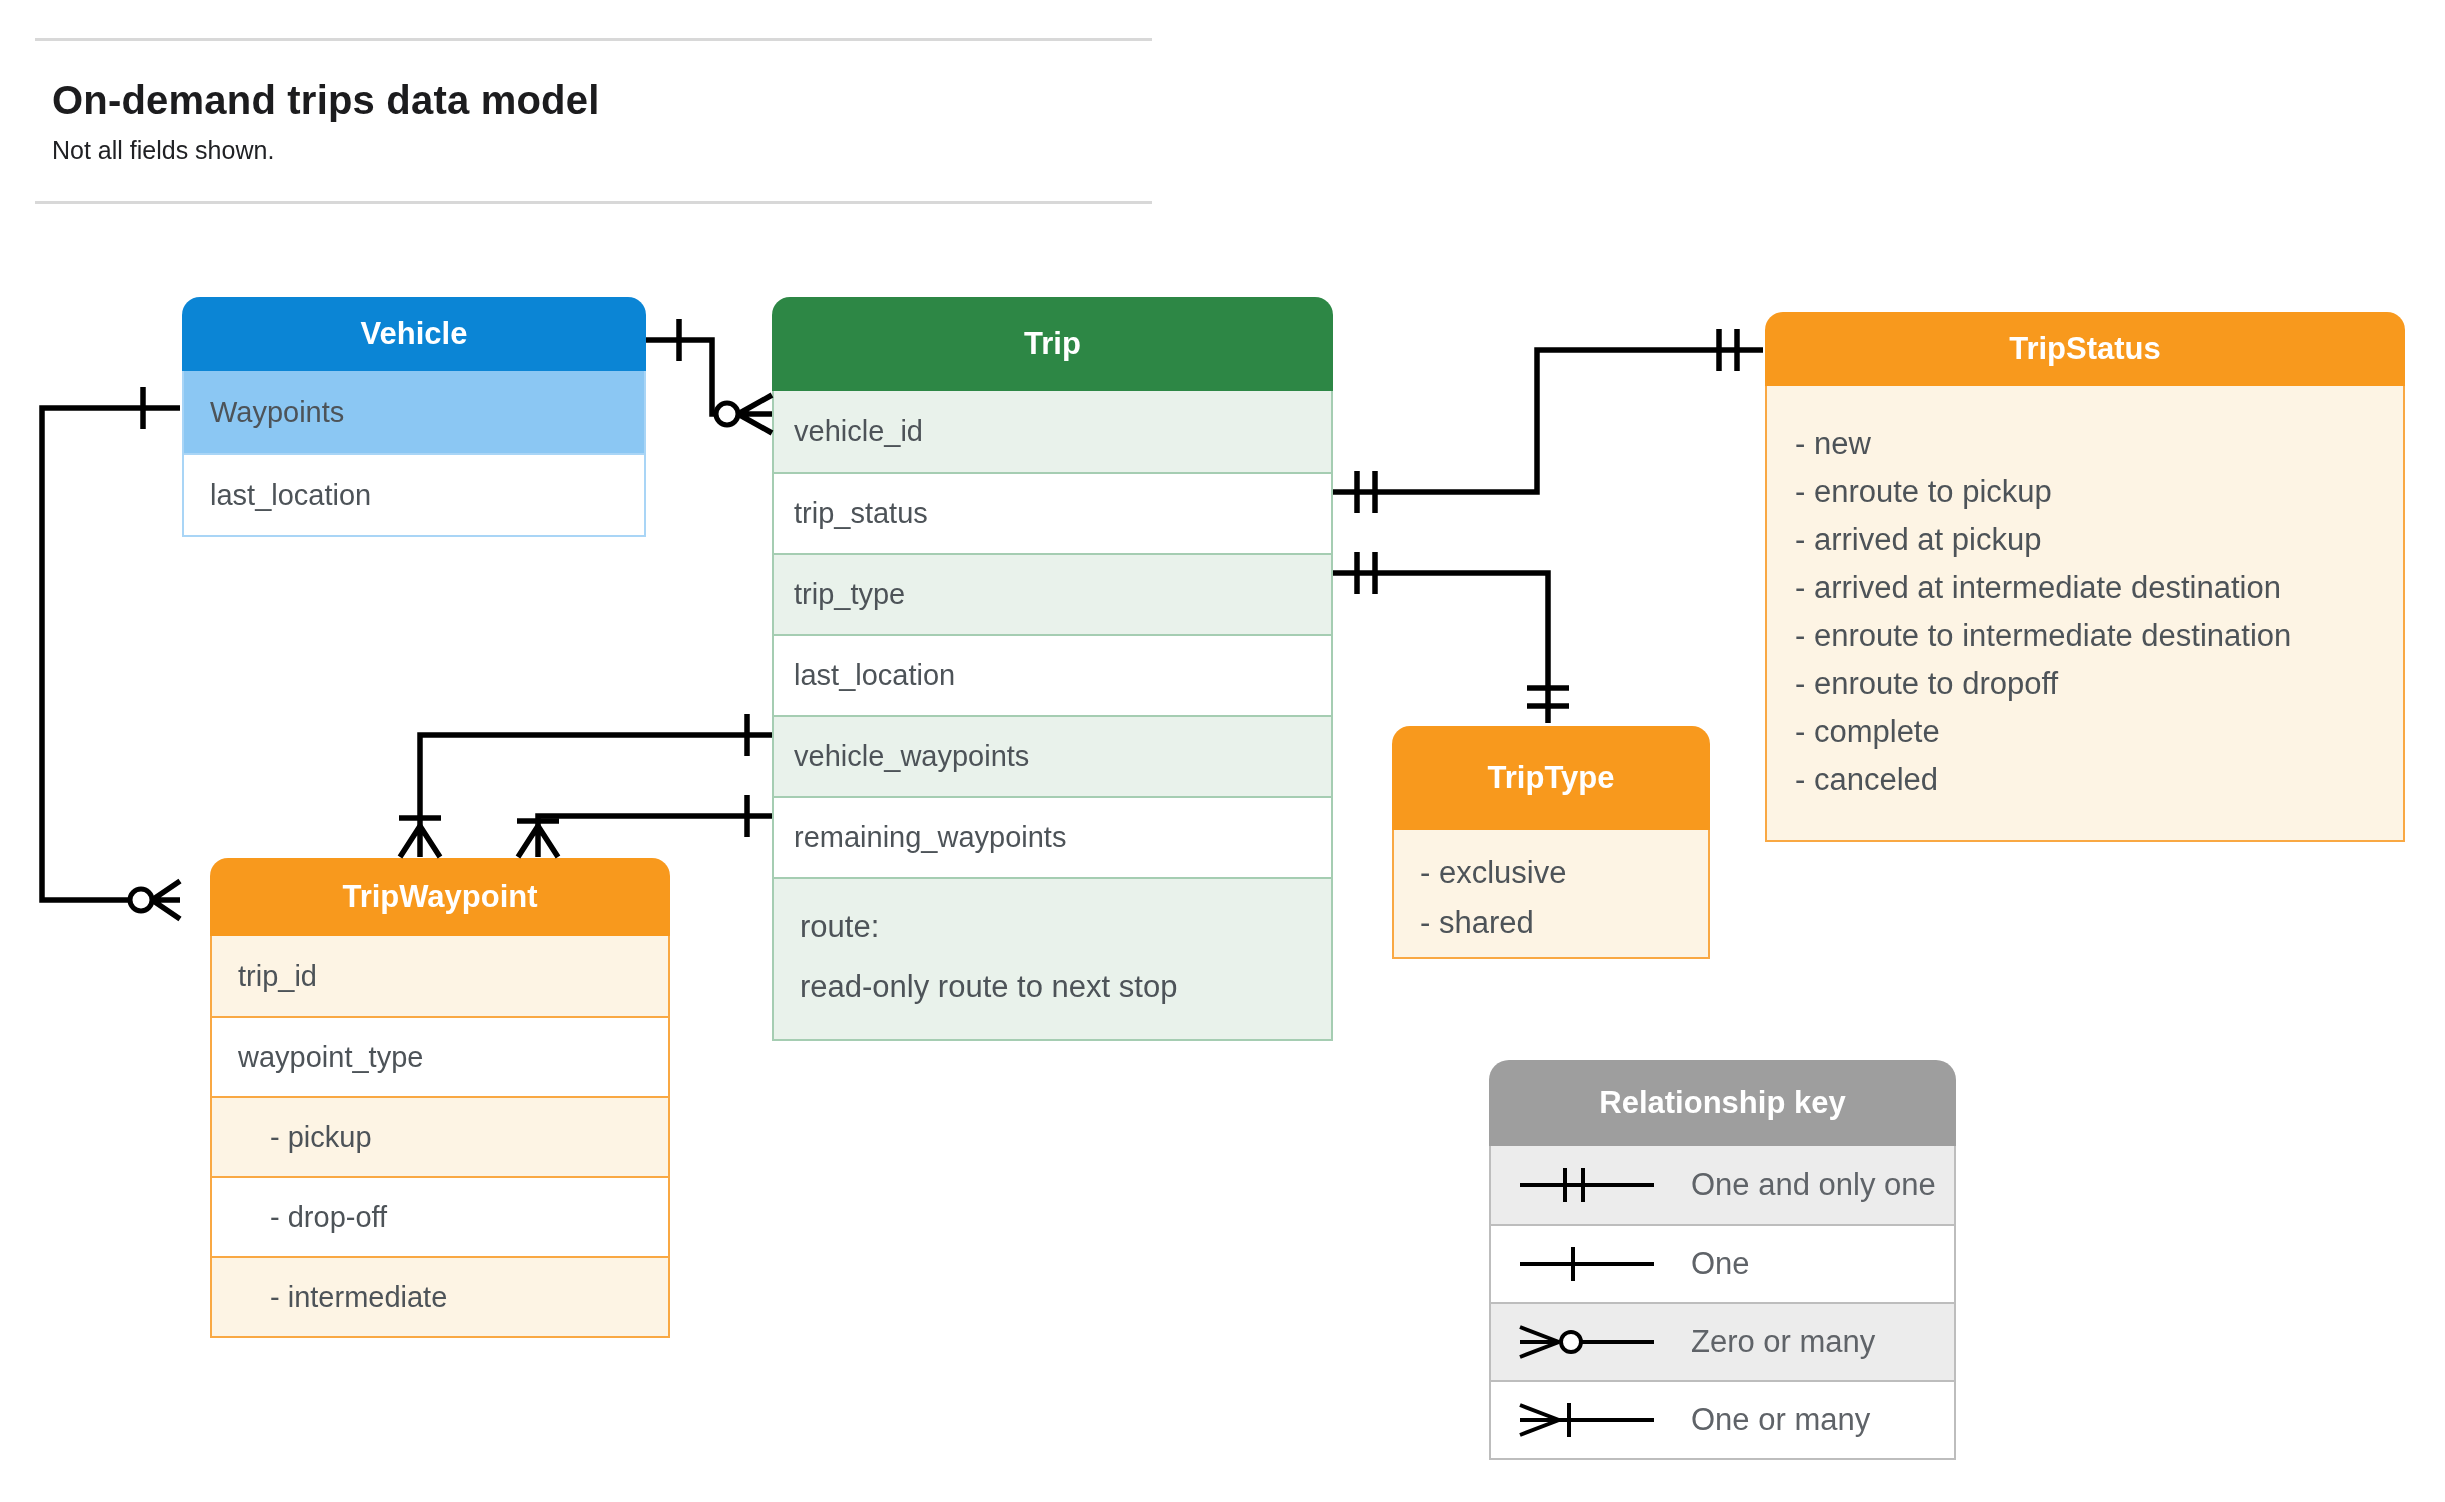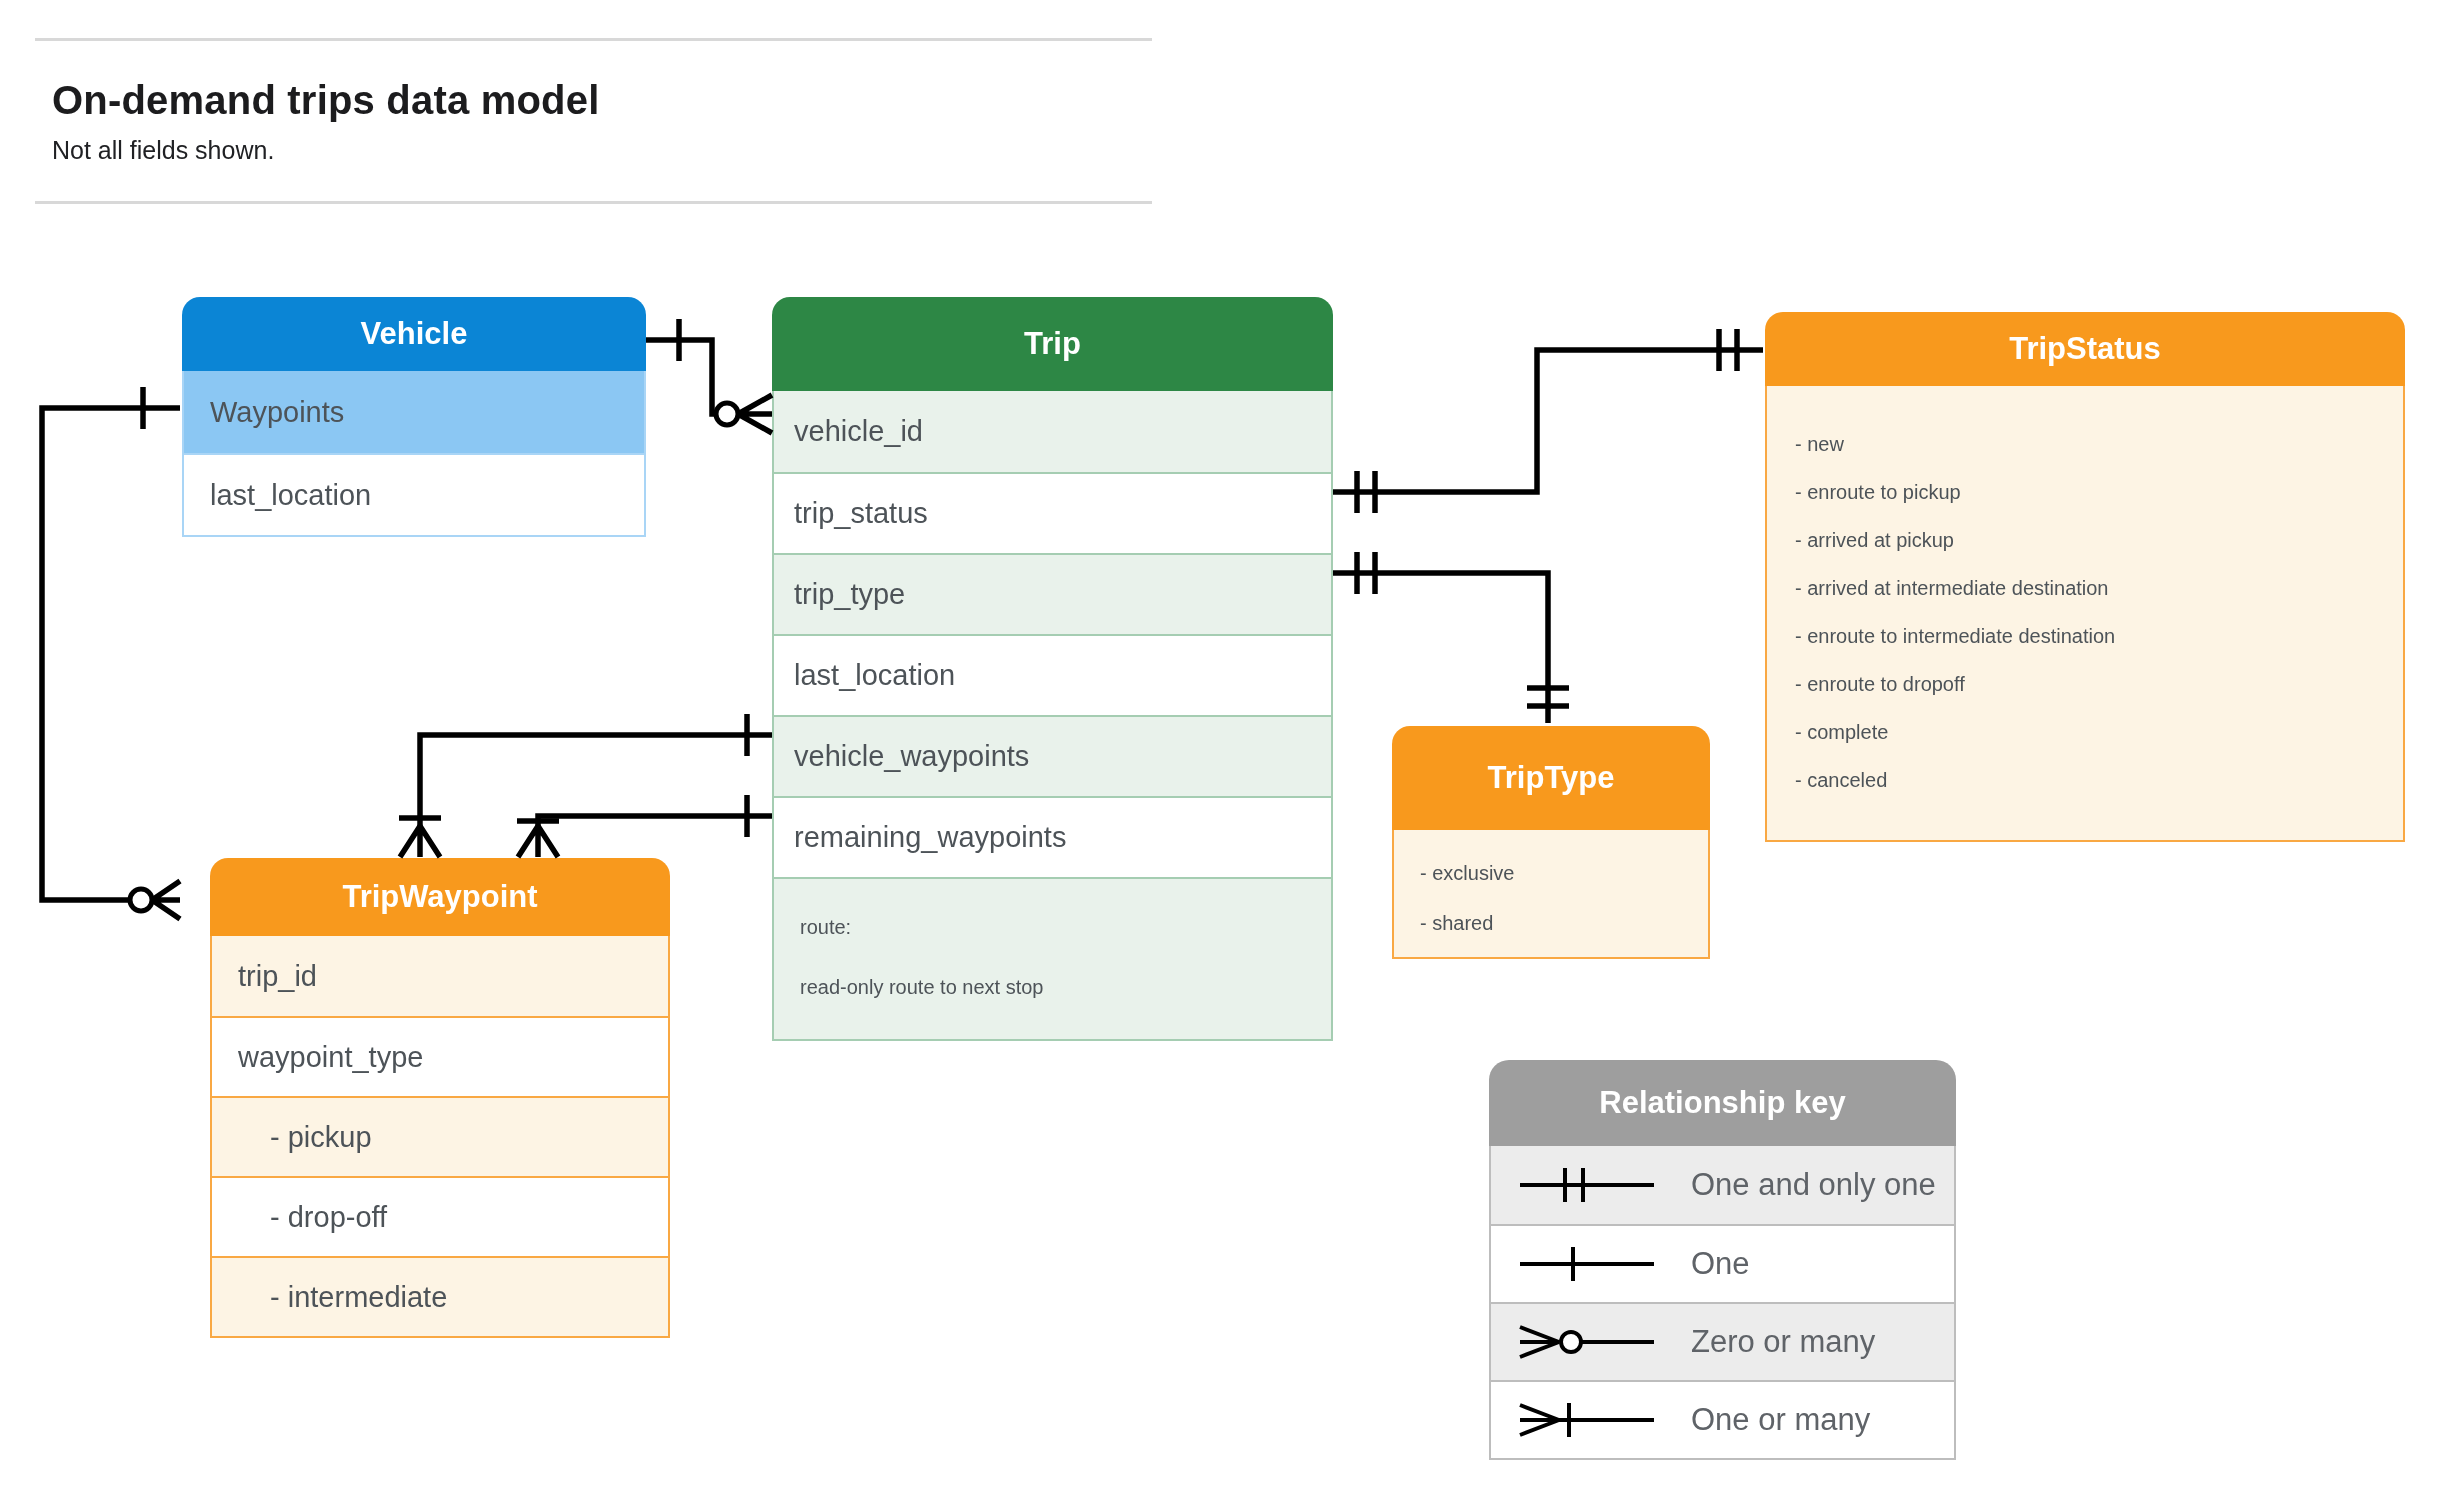--- a/index.html
+++ b/index.html
@@ -25,21 +25,21 @@
     color:#fff; font-weight:700; font-size:31px;
     display:flex; align-items:center; justify-content:center;
     border-radius:18px 18px 0 0;
   }
   .ebody { border-style:solid; border-width:0 2px 2px 2px; box-sizing:border-box; }
   .erow {
     font-size:29px; color:var(--c-text,#4d5358);
     display:flex; align-items:center; padding-left:26px; box-sizing:border-box;
   }
   .erow.sub { padding-left:58px; }
-  .listitem { font-size:20px; color:var(--c-text,#4d5358); }
+  .listitem { font-size:31px; color:var(--c-text,#4d5358); }
 
   
   #vehicle { left:182px; top:297px; width:464px; }
   #vehicle .ehead { height:74px; background:var(--c-blue,#0b85d5); }
   #vehicle .ebody { border-color:var(--c-blue_border,#a9d5f6); }
   #vehicle .erow { height:82px; }
   #vehicle .erow + .erow { border-top:2px solid var(--c-blue_border,#a9d5f6); }
   .bg-bluelight { background:var(--c-blue_light,#8bc7f3); }
   .bg-white { background:#ffffff; }
 

